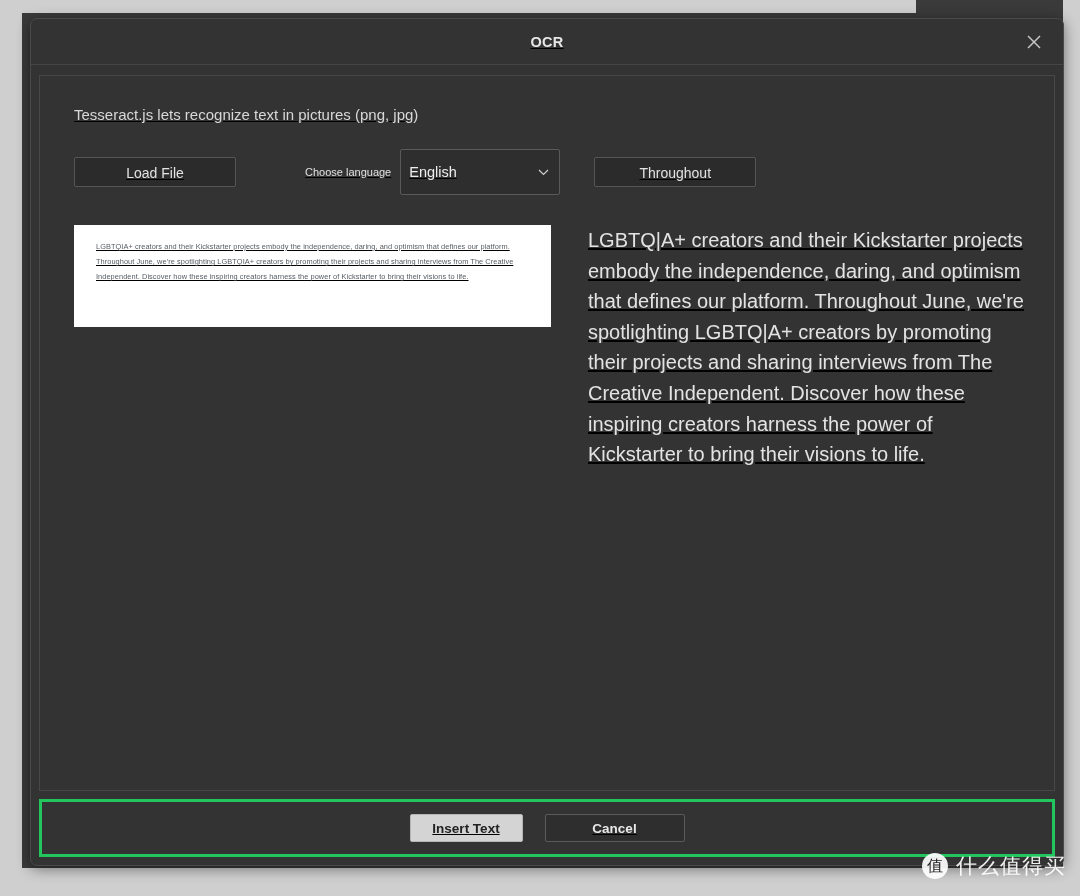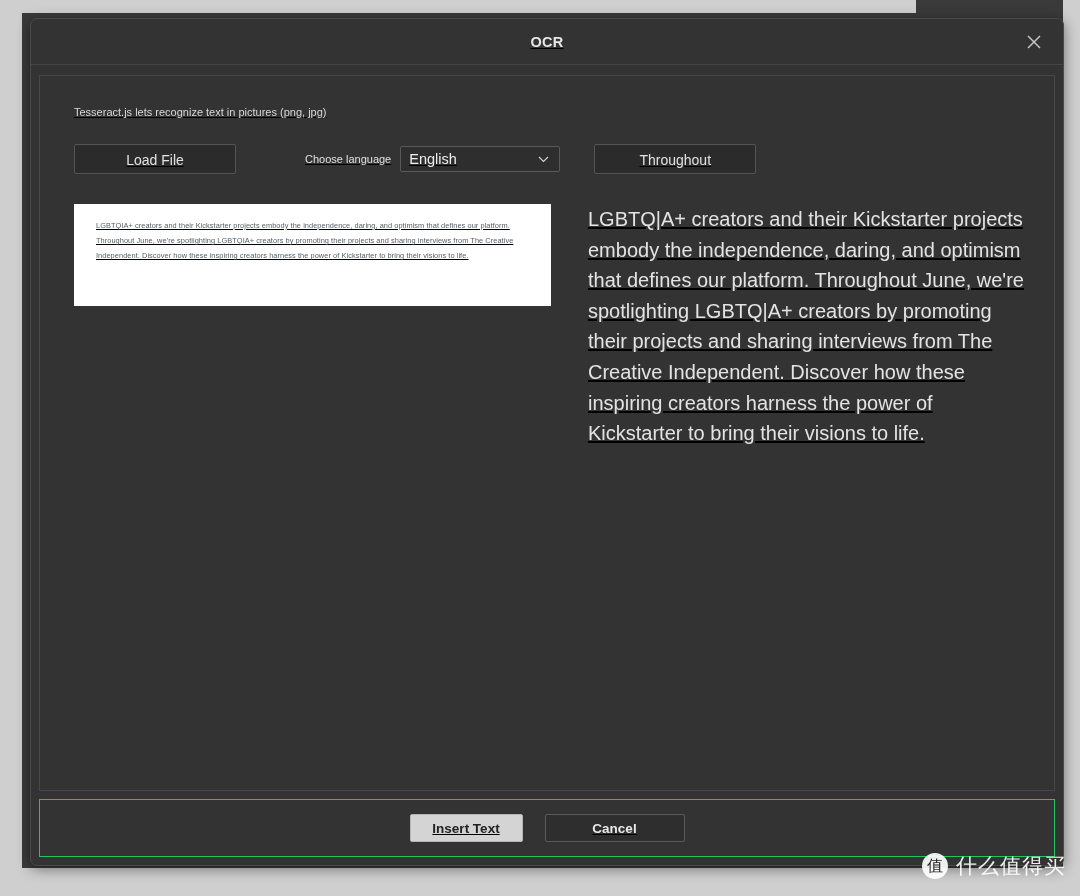--- a/index.html
+++ b/index.html
@@ -94,21 +94,21 @@
     flex: 1;
     border: 1px solid #474747;
     background: #333333;
     padding: 20px 22px;
     overflow: hidden;
     position: relative;
   }
 
   #desc-text {
     color: #d8d8d8;
-    font-size: 11px;
+    font-size: 15px;
     margin: 10px 0 0 12px;
   }
 
   
   #controls-row {
     display: flex;
     align-items: center;
     margin: 26px 0 0 12px;
   }
   .btn {
@@ -128,21 +128,21 @@
   }
   #lang-label {
     color: #e0e0e0;
     font-size: 11px;
     margin-left: 69px;
     margin-right: 9px;
     white-space: nowrap;
   }
   #lang-select {
     width: 160px;
-    height: 26px;
+    height: 46px;
     background: #2e2e2e;
     border: 1px solid #5a5a5a;
     border-radius: 2px;
     color: #ededed;
     font-size: 14.5px;
     font-family: "Liberation Sans", sans-serif;
     padding: 0 8px;
     position: relative;
     display: flex;
     align-items: center;
@@ -188,21 +188,21 @@
     color: #e3e3e3;
     font-size: 20px;
     line-height: 1.53;
     font-family: "Liberation Sans", sans-serif;
   }
 
   
   #modal-footer {
     margin: 8px 8px 8px 8px;
     min-height: 58px;
-    border: 1px solid #22c55e;
+    border: 3px solid #22c55e;
     background: #333333;
     display: flex;
     align-items: center;
     justify-content: center;
   }
   #insert-text-btn {
     width: 113px;
     height: 28px;
     line-height: 26px;
     background: #d4d4d4;

